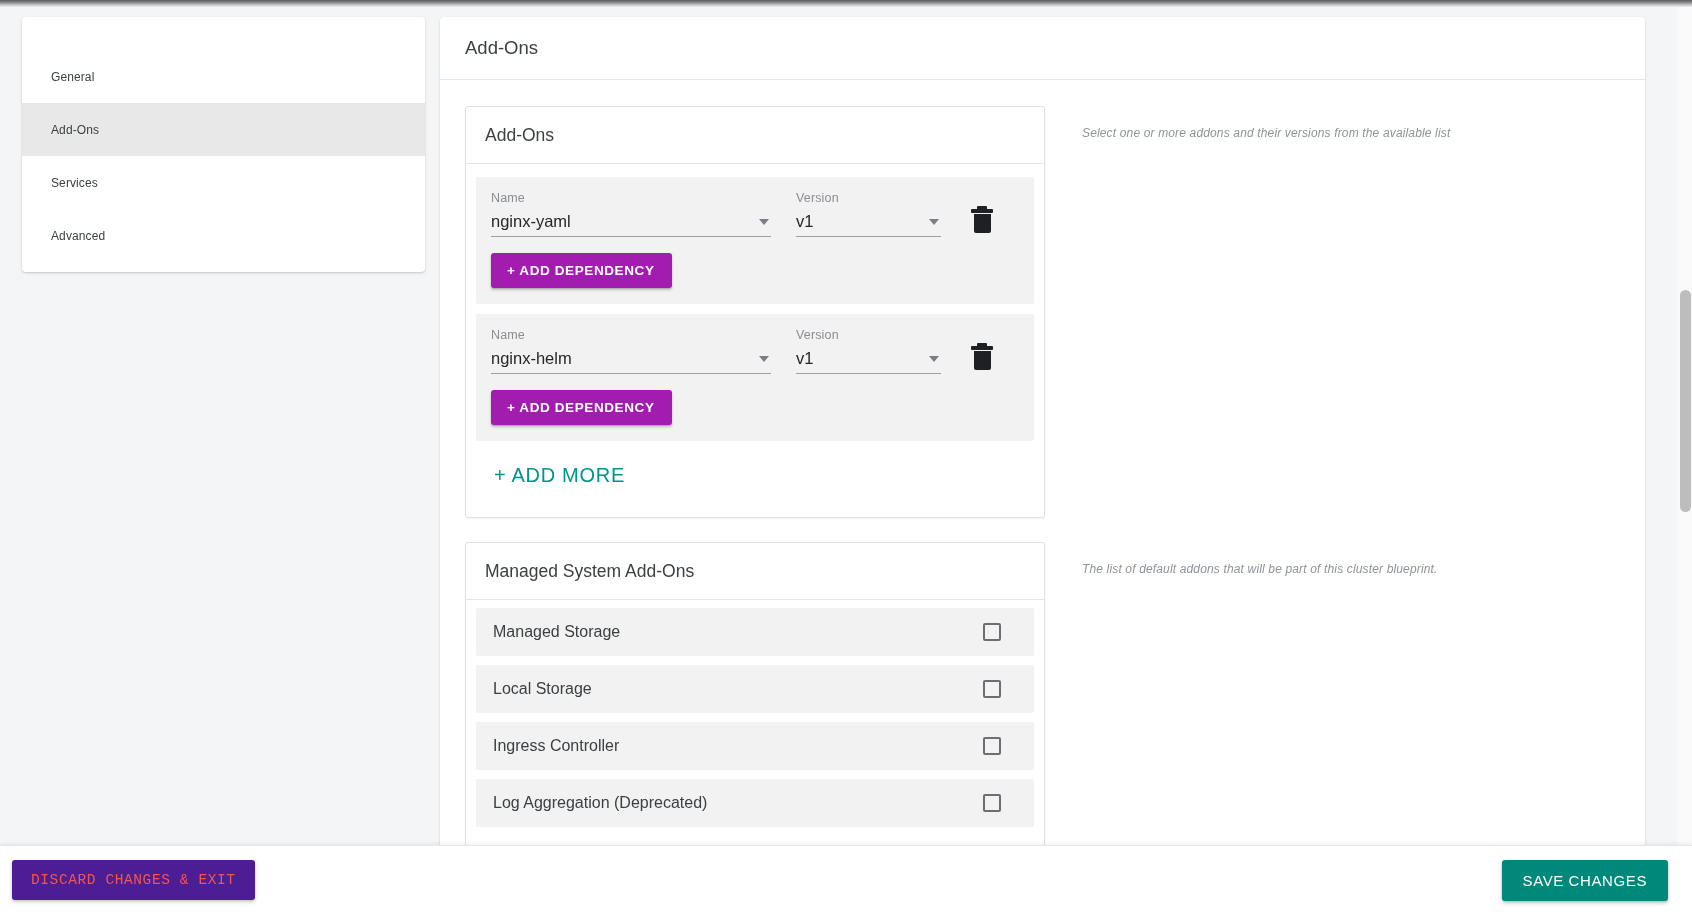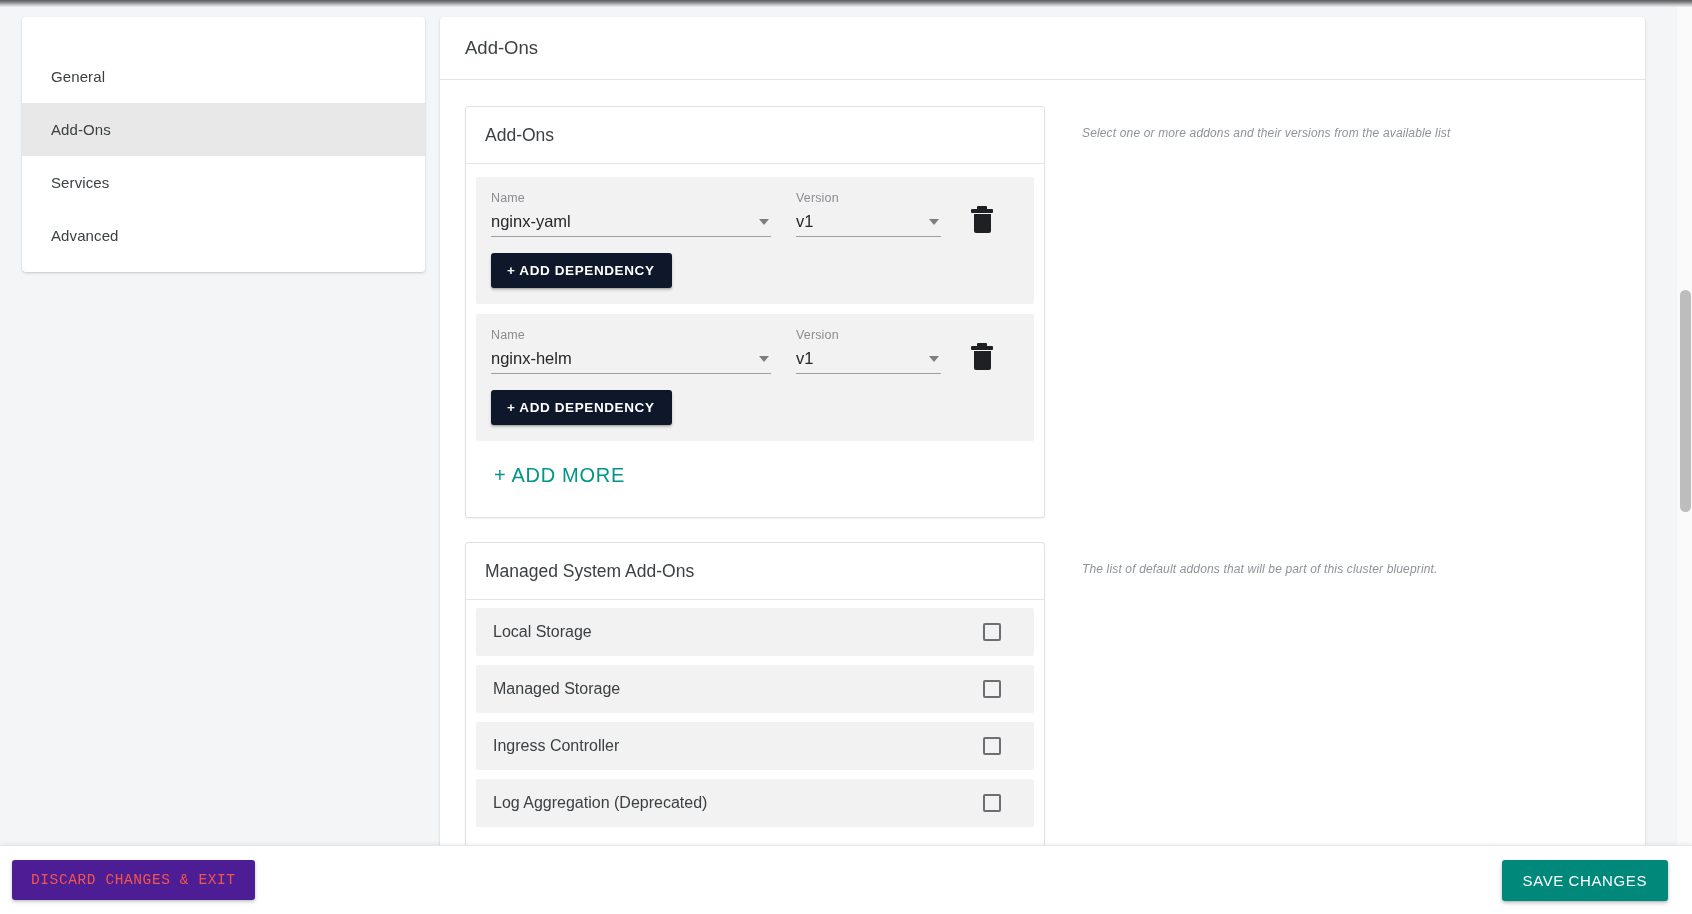--- a/index.html
+++ b/index.html
@@ -39,21 +39,21 @@
     background: #ffffff;
     border-radius: 4px;
     box-shadow: 0 1px 3px rgba(0,0,0,0.13), 0 1px 2px rgba(0,0,0,0.07);
     padding-top: 33px;
   }
   .side-item {
     height: 53px;
     display: flex;
     align-items: center;
     padding-left: 29px;
-    font-size: 15px;
+    font-size: 12px;
     color: #3c4043;
     cursor: pointer;
     letter-spacing: .1px;
   }
   .side-item.active { background: #e8e8e8; }
 
   
   .main-card {
     position: absolute;
     left: 440px; top: 10px;
@@ -168,21 +168,21 @@
   }
   .trash-body {
     position: absolute; top: 6.5px; left: 4.5px;
     width: 17px; height: 19px;
     background: #1f2023;
     border-radius: 0 0 2px 2px;
   }
   .dep-btn {
     margin: 16px 0 0 15px;
     display: inline-block;
-    background: #0f172a;
+    background: #a21caf;
     color: #ffffff;
     font-size: 13.5px;
     font-weight: bold;
     letter-spacing: .6px;
     padding: 10px 17px 10px 16px;
     border: none;
     border-radius: 3px;
     box-shadow: 0 2px 3px rgba(0,0,0,0.22), 0 1px 1px rgba(0,0,0,0.12);
     cursor: pointer;
   }
@@ -375,25 +375,25 @@
         <div class="sec-help">Select one or more addons and their versions from the available list</div>
       </div>
 
       <div class="section">
         <div class="sec-card">
           <div class="sec-title">
             <span>Managed System Add-Ons</span>
           </div>
           <div class="managed-list">
             <div class="managed-row">
+              <span class="managed-label">Managed Storage</span>
+              <span class="checkbox"></span>
+            </div>
+            <div class="managed-row">
               <span class="managed-label">Local Storage</span>
-              <span class="checkbox"></span>
-            </div>
-            <div class="managed-row">
-              <span class="managed-label">Managed Storage</span>
               <span class="checkbox"></span>
             </div>
             <div class="managed-row">
               <span class="managed-label">Ingress Controller</span>
               <span class="checkbox"></span>
             </div>
             <div class="managed-row">
               <span class="managed-label">Log Aggregation (Deprecated)</span>
               <span class="checkbox"></span>
             </div>

